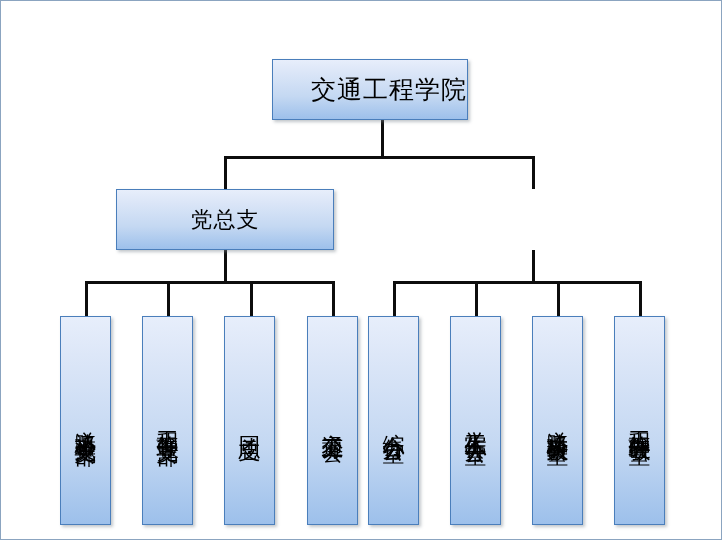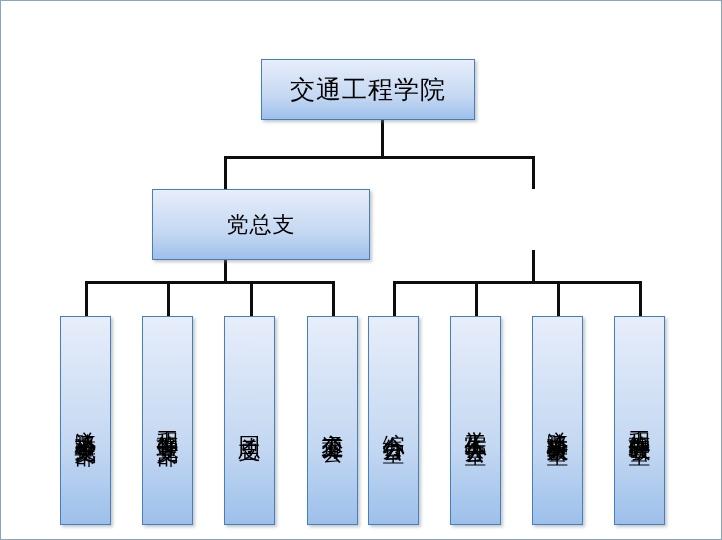--- a/index.html
+++ b/index.html
@@ -90,25 +90,25 @@
 
   <div class="line line-v" style="left:531px; top:249px; height:33px;"></div>
 
   <div class="line line-h" style="left:392px; top:280px; width:249px;"></div>
 
   <div class="line line-v" style="left:392px; top:280px; height:35px;"></div>
   <div class="line line-v" style="left:474px; top:280px; height:35px;"></div>
   <div class="line line-v" style="left:556px; top:280px; height:35px;"></div>
   <div class="line line-v" style="left:638px; top:280px; height:35px;"></div>
 
-  <div class="node node-top" style="left:260px; top:58px; width:214px; height:61px;">
+  <div class="node node-top" style="left:271px; top:58px; width:196px; height:61px;justify-content:flex-end;">
     <span>交通工程学院</span>
   </div>
 
-  <div class="node node-mid" style="left:115px; top:188px; width:218px; height:71px;margin-left:36px;">
+  <div class="node node-mid" style="left:115px; top:188px; width:218px; height:61px;">
     <span>党总支</span>
   </div>
 
 
   <div class="node node-leaf" style="left:59px; top:315px; width:51px; height:209px;">
     <span class="leaf-label">道路桥梁党支部</span>
   </div>
 
   <div class="node node-leaf" style="left:141px; top:315px; width:51px; height:209px;">
     <span class="leaf-label">工程管理党支部</span>

